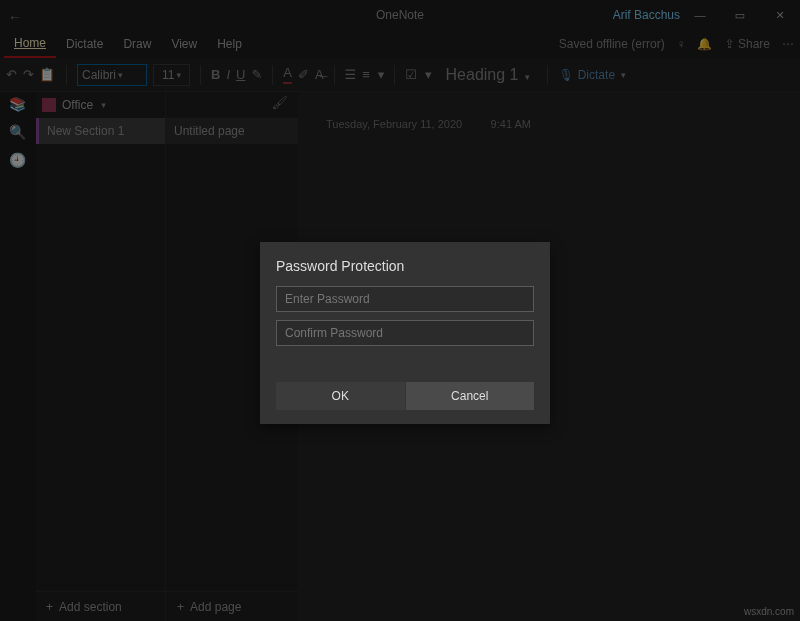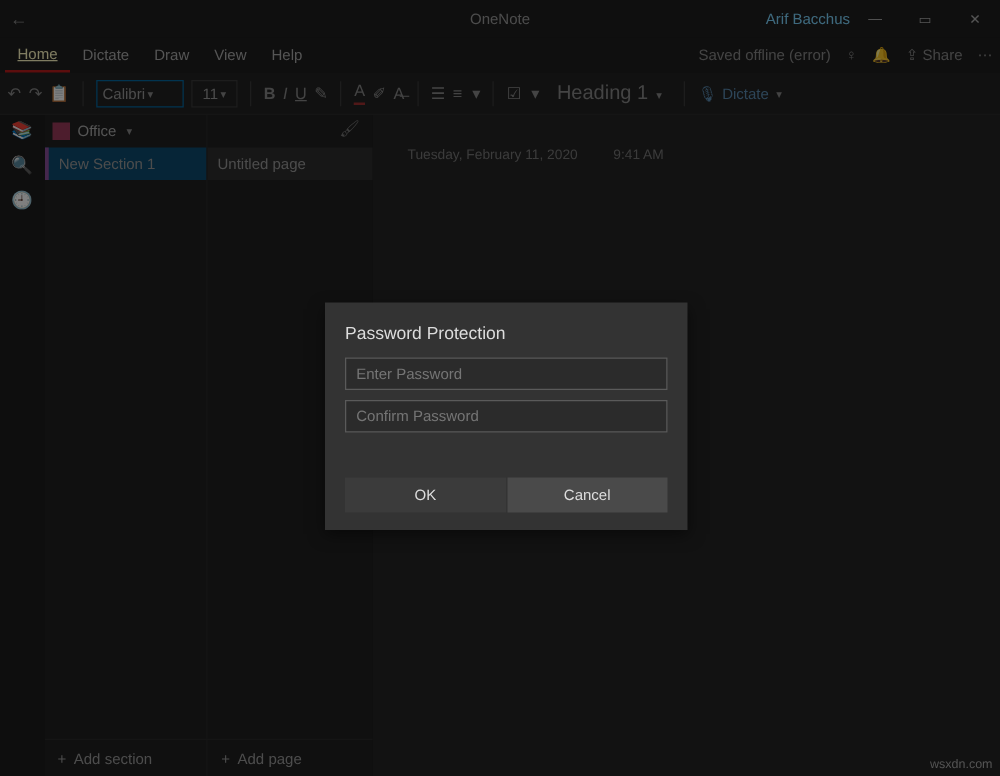--- a/index.html
+++ b/index.html
@@ -23,21 +23,21 @@
   .ribbon .heading { font-size: 16px; color: #888; padding: 0 8px; min-width: 90px; }
   .ribbon .dictate { color: #5a8ab0; font-size: 12px; display: flex; align-items: center; gap: 4px; }
   .content-area { display: flex; height: calc(621px - 30px - 28px - 34px); }
   .rail { width: 36px; background: #1c1c1c; display: flex; flex-direction: column; align-items: center; padding-top: 4px; gap: 12px; }
   .rail div { color: #777; font-size: 14px; width: 100%; text-align: center; }
   .nav-col { width: 262px; background: #202020; display: flex; position: relative; }
   .sections { width: 130px; border-right: 1px solid #2a2a2a; }
   .pages { flex: 1; }
   .notebook-head { height: 26px; display: flex; align-items: center; padding: 0 6px; font-size: 12px; color: #aaa; gap: 6px; }
   .nb-icon { width: 14px; height: 14px; background: #9b3a5a; display: inline-block; }
-  .section-item { height: 26px; display: flex; align-items: center; padding: 0 8px; font-size: 12px; color: #999; border-left: 3px solid #8a4f9b; background: #0c4a6e; }
+  .section-item { height: 26px; display: flex; align-items: center; padding: 0 8px; font-size: 12px; color: #999; border-left: 3px solid #8a4f9b; background: #404040; }
   .page-item { height: 26px; display: flex; align-items: center; padding: 0 8px; font-size: 12px; color: #999; background: #2f2f2f; }
   .add-bar { position: absolute; bottom: 0; left: 0; right: 0; height: 30px; display: flex; border-top: 1px solid #2a2a2a; }
   .add-btn { flex: 1; display: flex; align-items: center; padding: 0 10px; font-size: 12px; color: #999; gap: 6px; }
   .canvas { flex: 1; background: #242424; padding: 22px 28px; }
   .canvas .date { font-size: 11px; color: #777; }
   .canvas .time { font-size: 11px; color: #777; margin-left: 24px; }
   .fmt-icon { position: absolute; right: 10px; top: 3px; color: #777; font-size: 13px; }
   .dim-overlay { position: absolute; inset: 0; background: rgba(0,0,0,0.5); }
   .dialog { position: absolute; left: 260px; top: 242px; width: 290px; background: #333333; padding: 16px 16px 14px 16px; box-shadow: 0 4px 12px rgba(0,0,0,0.5); }
   .dialog-title { font-size: 14px; color: #ddd; margin-bottom: 12px; }

